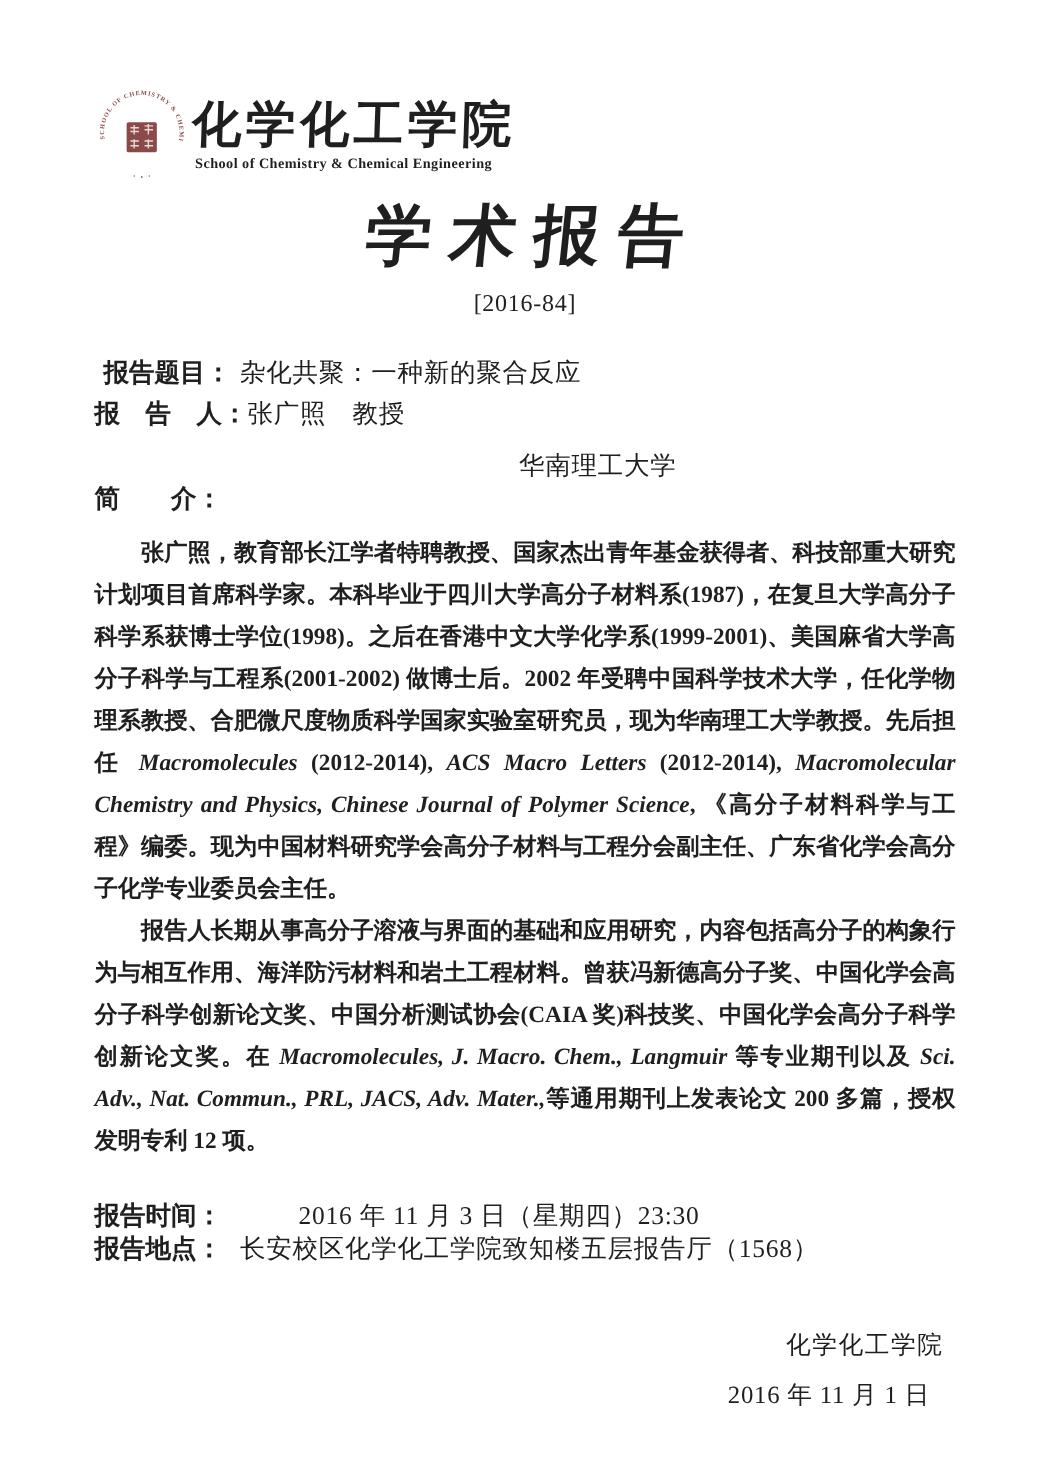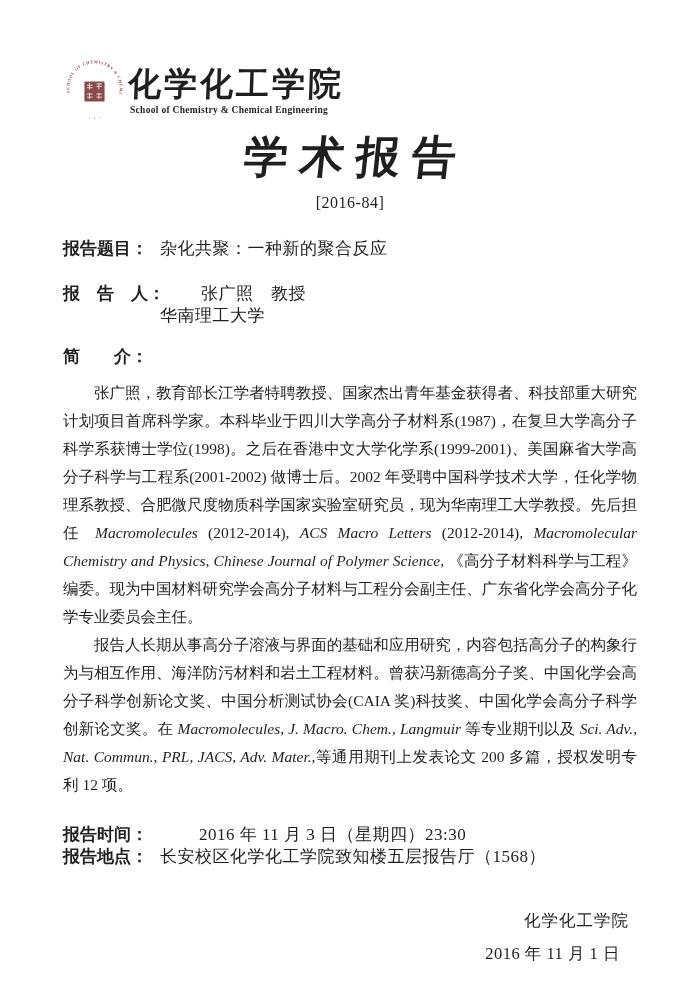--- a/index.html
+++ b/index.html
@@ -26,27 +26,27 @@
     text-align:center; font-size:44px; font-weight:bold; letter-spacing:12px;
     margin-top:8px; line-height:1.1; text-indent:12px;
     transform:skewX(-6deg);
   }
   .doc-number { text-align:center; font-size:16px; margin-top:12px; letter-spacing:0.5px; }
 
   
   .field-row { display:flex; align-items:baseline; font-size:17px; line-height:22px; }
   .field-label { font-weight:bold; min-width:97px; flex:none; white-space:pre; }
   .field-value { letter-spacing:0.5px; }
-  .row-topic   { margin-top:26px; }
-  .row-speaker { margin-top:23px;gap:36px; }
-  .row-affil   { margin-top:0; }
-  .row-intro   { margin-top:19px; }
+  .row-topic   { margin-top:26px;text-align:center; }
+  .row-speaker { margin-top:5px; }
+  .row-affil   { margin-top:13px;justify-content:center; }
+  .row-intro   { }
 
   
-  .bio { margin-top:11px; font-size:15.5px; line-height:28px; text-align:justify; }
+  .bio { margin-top:11px; font-size:15.5px; line-height:28px; text-align:justify;font-weight:bold; }
   .bio p { text-indent:31px; word-break:break-word; }
   .bio i { font-style:italic; }
 
   .row-time  { margin-top:25px;gap:39px; }
   .row-place { }
 
   
   .doc-footer { margin-top:43px; text-align:right; font-size:16.5px; line-height:20px; }
   .footer-org  { padding-right:8px; letter-spacing:1px; }
   .footer-date { margin-top:13px; padding-right:17px; letter-spacing:0.5px; }

